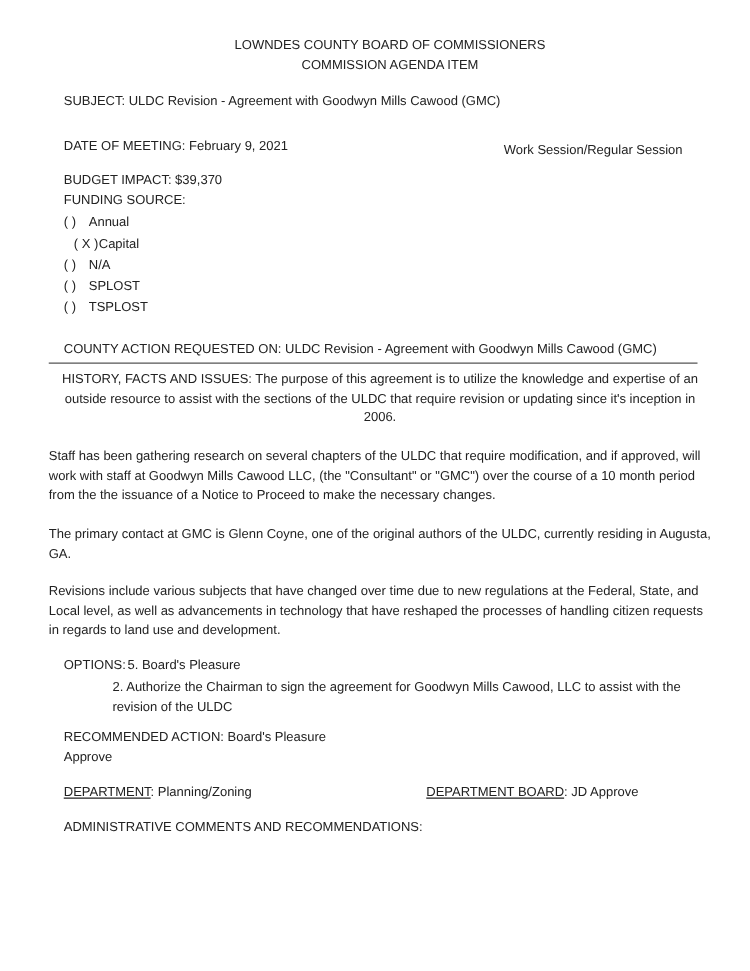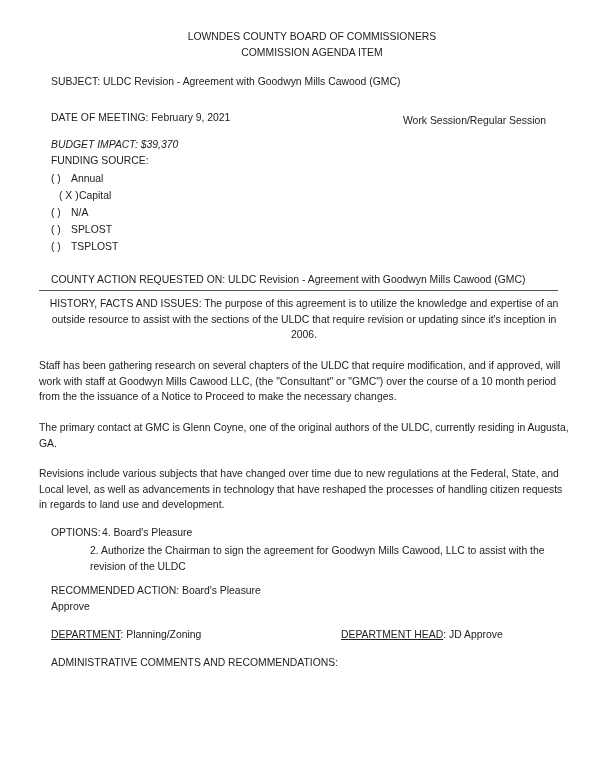--- a/index.html
+++ b/index.html
@@ -14,21 +14,21 @@
 </head>
 <body>
 
 <div class="abs center" style="top:31px;">LOWNDES COUNTY BOARD OF COMMISSIONERS</div>
 <div class="abs center" style="top:47px;text-align:center;">COMMISSION AGENDA ITEM</div>
 
 <div class="abs" style="left:39px; top:76px;">SUBJECT: ULDC Revision - Agreement with Goodwyn Mills Cawood (GMC)</div>
 <div class="abs" style="left:391px; top:95px;margin-top:20px;">Work Session/Regular Session</div>
 <div class="abs" style="left:39px; top:112px;">DATE OF MEETING: February 9, 2021</div>
 
-<div class="abs" style="left:39px; top:139px;font-style:italic;">BUDGET IMPACT: $39,370</div>
+<div class="abs" style="left:39px; top:139px;">BUDGET IMPACT: $39,370</div>
 <div class="abs" style="left:39px; top:155px;">FUNDING SOURCE:</div>
 
 <div>
   <div class="abs" style="left:39px; top:173px;">
     <span style="display:inline-block;width:20px;">( )</span><span>Annual</span>
   </div>
   <div class="abs" style="left:47px; top:190px;">
     <span style="display:inline-block;width:20px;">( X )</span><span>Capital</span>
   </div>
   <div class="abs" style="left:39px; top:207px;">
@@ -45,27 +45,27 @@
 <div class="abs" style="left:39px; top:274px;">COUNTY ACTION REQUESTED ON: ULDC Revision - Agreement with Goodwyn Mills Cawood (GMC)</div>
 <div class="rule" style="top:290px;"></div>
 
 <div class="para" style="top:296px;text-align:center;">HISTORY, FACTS AND ISSUES: The purpose of this agreement is to utilize the knowledge and expertise of an outside resource to assist with the sections of the ULDC that require revision or updating since it's inception in 2006.</div>
 <div class="para" style="top:358px;">Staff has been gathering research on several chapters of the ULDC that require modification, and if approved, will work with staff at Goodwyn Mills Cawood LLC, (the "Consultant" or "GMC") over the course of a 10 month period from the the issuance of a Notice to Proceed to make the necessary changes.</div>
 <div class="para" style="top:420px;">The primary contact at GMC is Glenn Coyne, one of the original authors of the ULDC, currently residing in Augusta, GA.</div>
 <div class="para" style="top:466px;">Revisions include various subjects that have changed over time due to new regulations at the Federal, State, and Local level, as well as advancements in technology that have reshaped the processes of handling citizen requests in regards to land use and development.</div>
 
 <div>
   <div class="abs" style="left:39px; top:527px;">OPTIONS:</div>
-  <div class="abs" style="left:90px; top:527px;">4. Board's Pleasure</div>
+  <div class="abs" style="left:90px; top:527px;">5. Board's Pleasure</div>
   <div class="para" style="left:90px; width:480px; top:543px;">2. Authorize the Chairman to sign the agreement for Goodwyn Mills Cawood, LLC to assist with the revision of the ULDC</div>
 </div>
 
 <div class="abs" style="left:39px; top:585px;">RECOMMENDED ACTION: Board's Pleasure</div>
 <div class="abs" style="left:39px; top:601px;">Approve</div>
 
 <div class="abs" style="left:39px; top:629px;">
   <span class="u">DEPARTMENT</span><span>: Planning/Zoning</span>
 </div>
 <div class="abs" style="left:329px; top:629px;">
-  <span class="u">DEPARTMENT HEAD</span><span>: JD Approve</span>
+  <span class="u">DEPARTMENT BOARD</span><span>: JD Approve</span>
 </div>
 
 <div class="abs" style="left:39px; top:657px;">ADMINISTRATIVE COMMENTS AND RECOMMENDATIONS:</div>
 
 </body></html>

